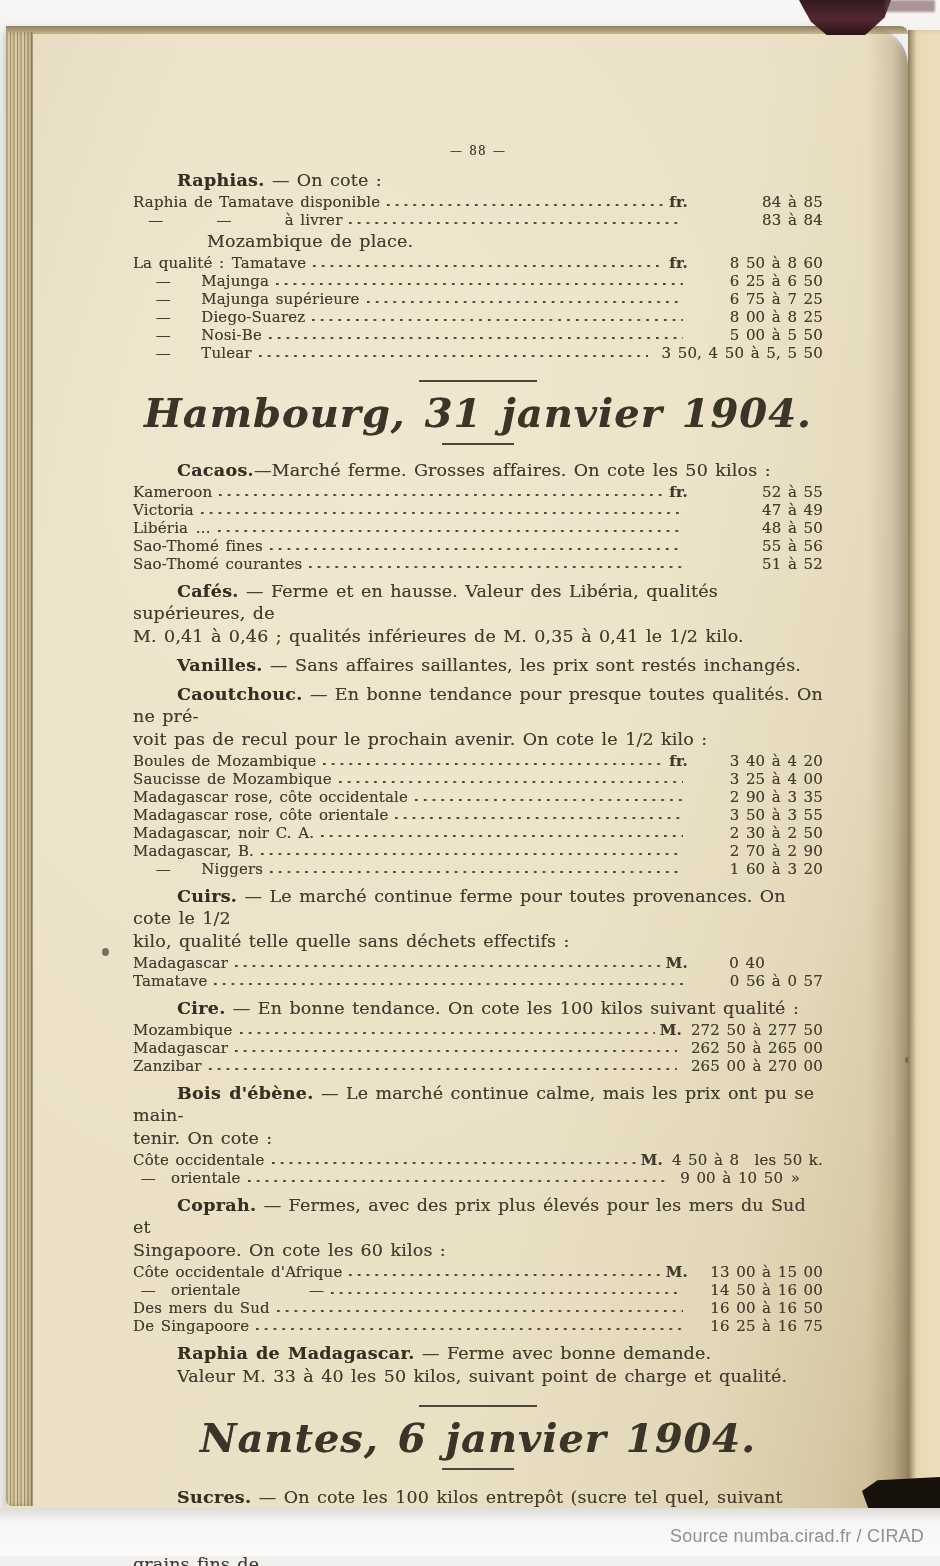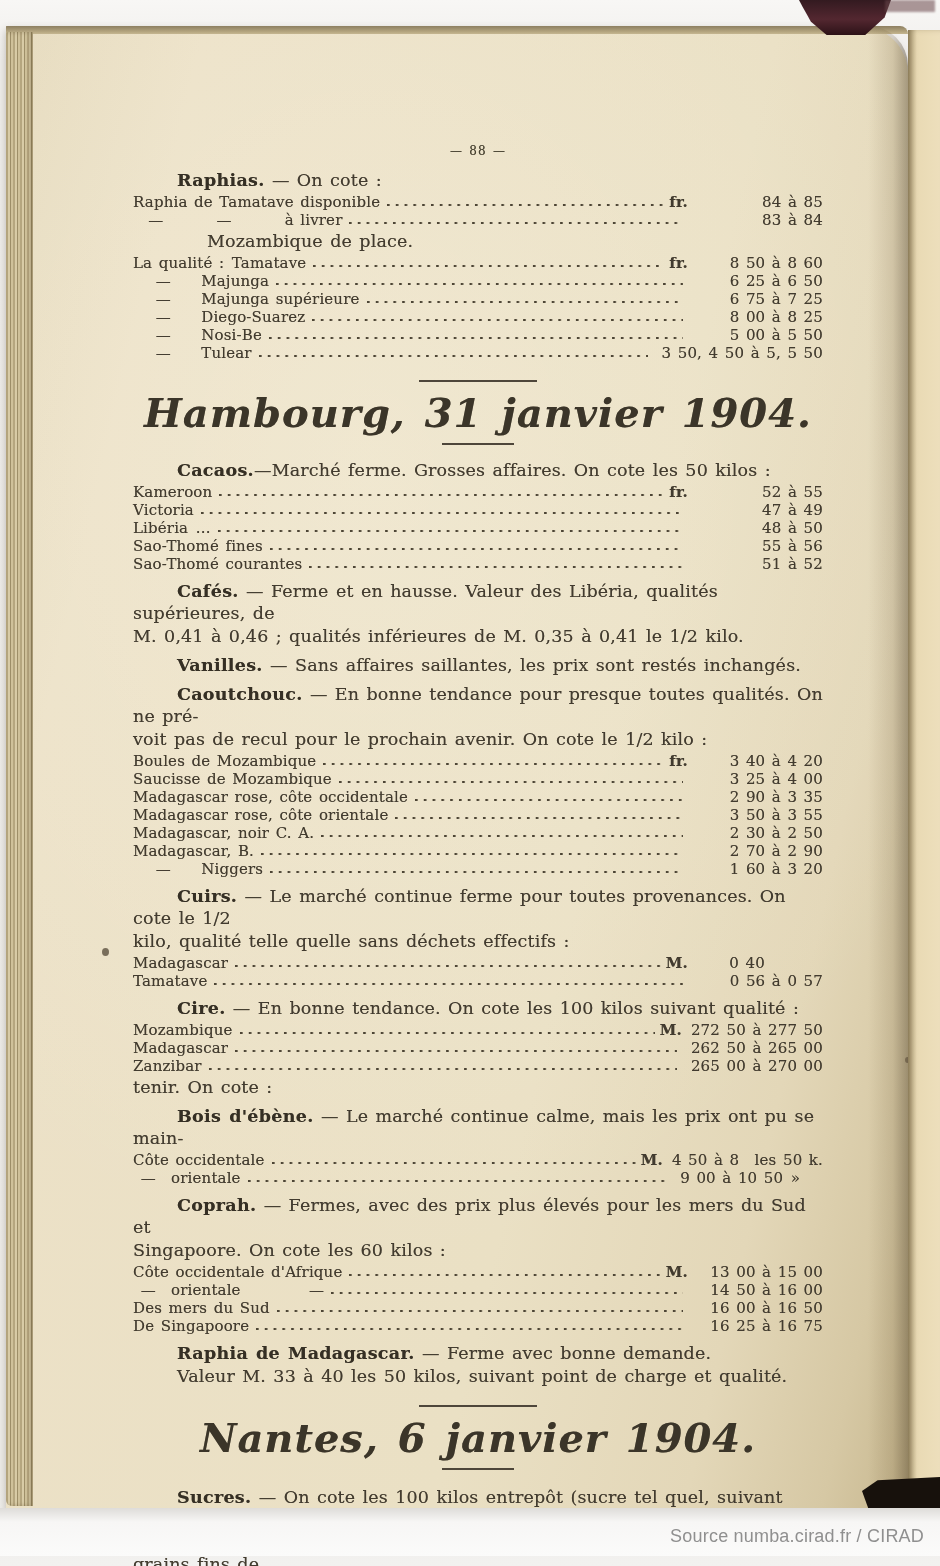--- a/index.html
+++ b/index.html
@@ -306,22 +306,22 @@
           <div class="row">
           <span class="row-label">Zanzibar</span>
           <span class="dots"></span>
           <span class="unit"></span>
           <span class="value">265 00 à 270 00</span>
         </div>
         </div>
     </section>
 
     <section>
+      <p class="para indent"><span class="bold">Bois d'ébène.</span><span> — Le marché continue calme, mais les prix ont pu se main-</span></p>
       <p class="para tight">tenir. On cote :</p>
-      <p class="para indent"><span class="bold">Bois d'ébène.</span><span> — Le marché continue calme, mais les prix ont pu se main-</span></p>
       <div class="rows">
           <div class="row">
           <span class="row-label">Côte occidentale</span>
           <span class="dots"></span>
           <span class="unit">M.</span>
           <span class="value">4 50 à 8  les 50 k.</span>
         </div>
           <div class="row">
           <span class="row-label"> —  orientale</span>
           <span class="dots"></span>

